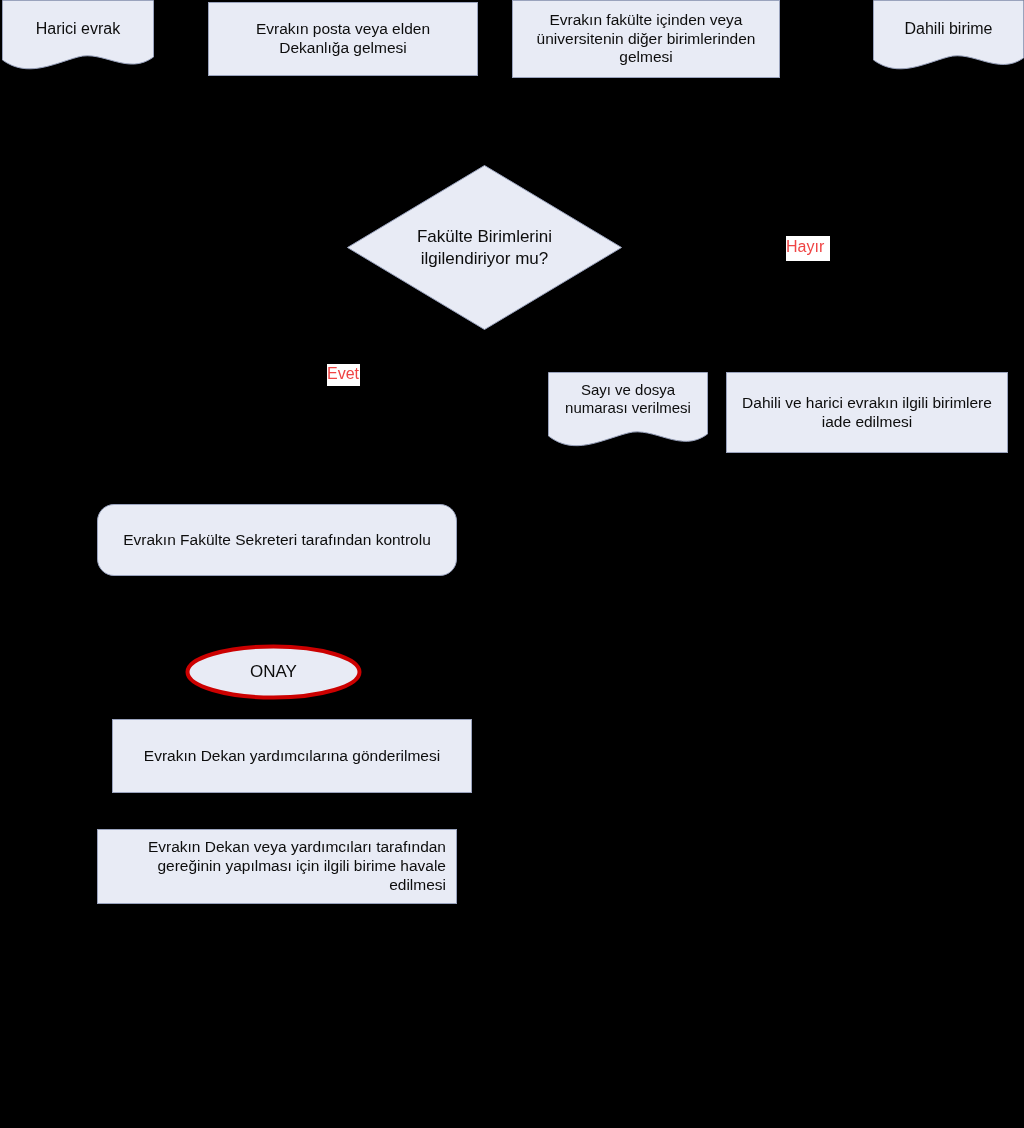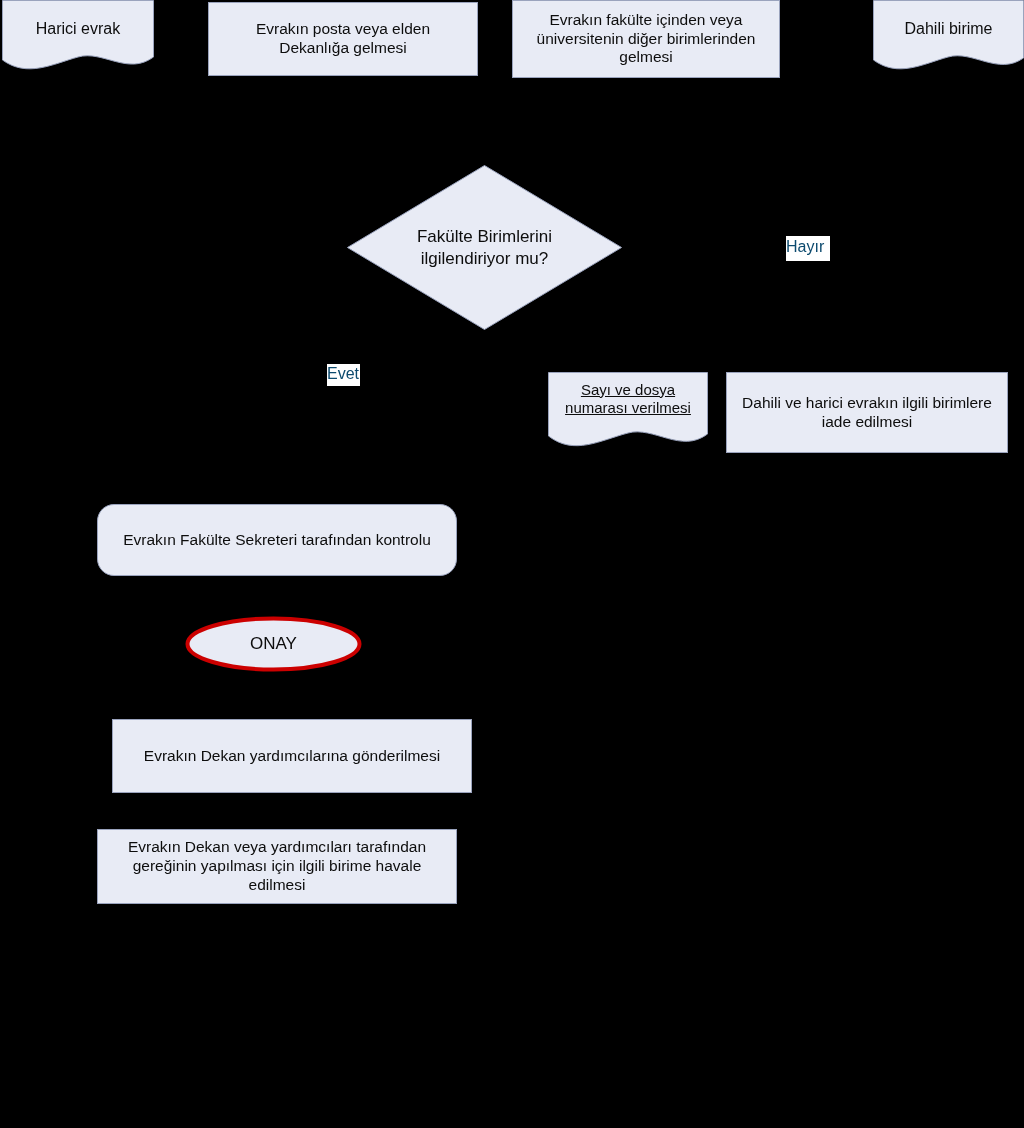--- a/index.html
+++ b/index.html
@@ -93,21 +93,21 @@
   .ellipse .txt {
     position: relative;
     z-index: 2;
     line-height: 1.2;
     width: 100%;
   }
   
   .edge-label {
     position: absolute;
     background: #ffffff;
-    color: #0c4a6e;
+    color: #ef4444;
     box-sizing: border-box;
     overflow: hidden;
     white-space: nowrap;
     line-height: 1.0;
     font-family: "Liberation Sans", sans-serif;
   }
   .edge-label .txt { display: block; }
   .fs-15 { font-size: 15px; }
   .fs-155 { font-size: 15.5px; }
   .fs-16 { font-size: 16px; }
@@ -152,40 +152,40 @@
   </div>
 
   <div class="edge-label fs-16" style="left:327px; top:364px; width:33px; height:22px; padding:2px 0 0 0;">
     <span class="txt">Evet</span>
   </div>
 
   <div class="node doc fs-15" style="left:548px; top:372px; width:160px; height:78px;">
     <svg viewBox="0 0 160 78" preserveAspectRatio="none">
       <path d="M0.5,0.5 H159.5 V62 C133,82 106,54 80,61 C53,68 26,84 0.5,64 Z" fill="#e8ebf5" stroke="#9aa3bd" stroke-width="1"></path>
     </svg>
-    <span class="txt" style="margin-bottom:24px;text-decoration:underline;">Sayı ve dosya numarası verilmesi</span>
+    <span class="txt" style="margin-bottom:24px;">Sayı ve dosya numarası verilmesi</span>
   </div>
 
   <div class="node box fs-155" style="left:726px; top:372px; width:282px; height:81px;">
     <span class="txt">Dahili ve harici  evrakın ilgili birimlere iade edilmesi</span>
   </div>
 
   <div class="node box fs-155" style="left:97px; top:504px; width:360px; height:72px;border-radius:17px;">
     <span class="txt">Evrakın Fakülte Sekreteri tarafından kontrolu</span>
   </div>
 
-  <div class="node ellipse fs-17" style="left:185px; top:616px; width:177px; height:56px;">
+  <div class="node ellipse fs-17" style="left:185px; top:644px; width:177px; height:56px;">
     <svg viewBox="0 0 177 56" preserveAspectRatio="none">
       <ellipse cx="88.5" cy="28" rx="86" ry="25.5" fill="#e8ebf5" stroke="#cc0000" stroke-width="4"></ellipse>
     </svg>
     <span class="txt">ONAY</span>
   </div>
 
   <div class="node box fs-155" style="left:112px; top:719px; width:360px; height:74px;">
     <span class="txt">Evrakın Dekan  yardımcılarına gönderilmesi</span>
   </div>
 
-  <div class="node box fs-155" style="left:97px; top:829px; width:360px; height:75px;">
+  <div class="node box fs-155" style="left:97px; top:829px; width:360px; height:75px;text-align:right;">
     <span class="txt">Evrakın Dekan veya yardımcıları tarafından gereğinin yapılması için ilgili birime havale edilmesi</span>
   </div>
 
 
 </div>
 
 </body></html>

